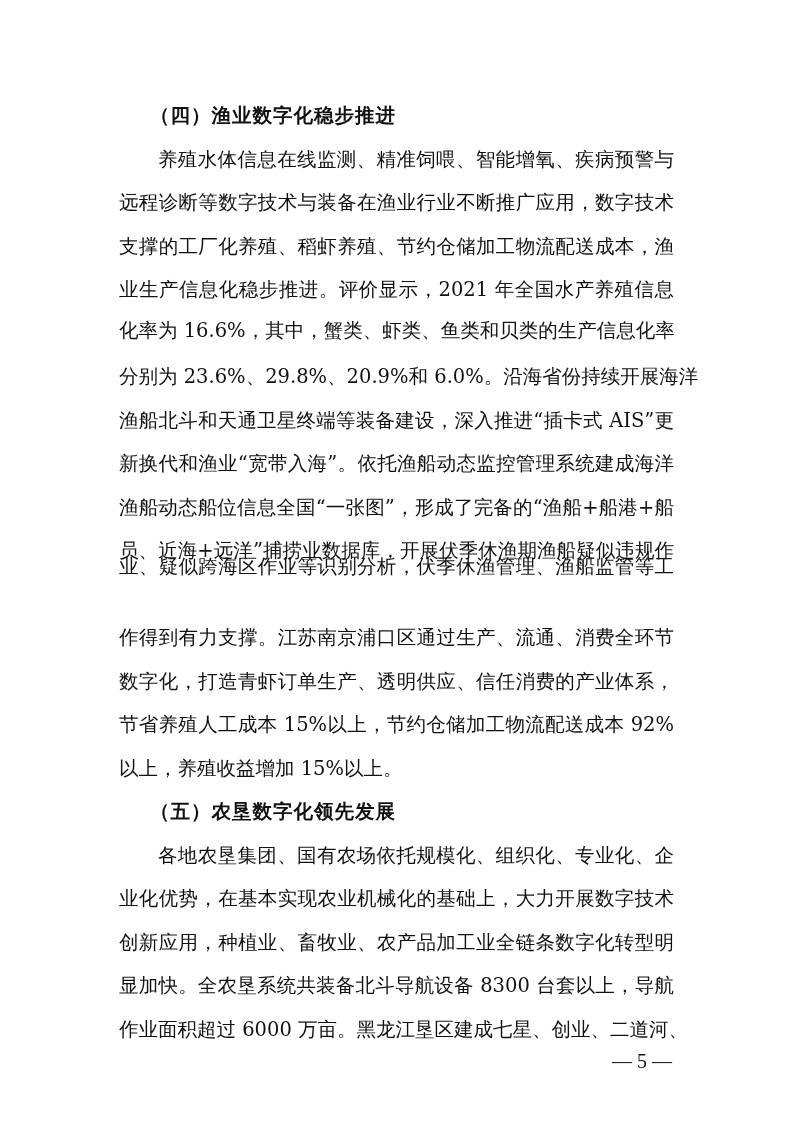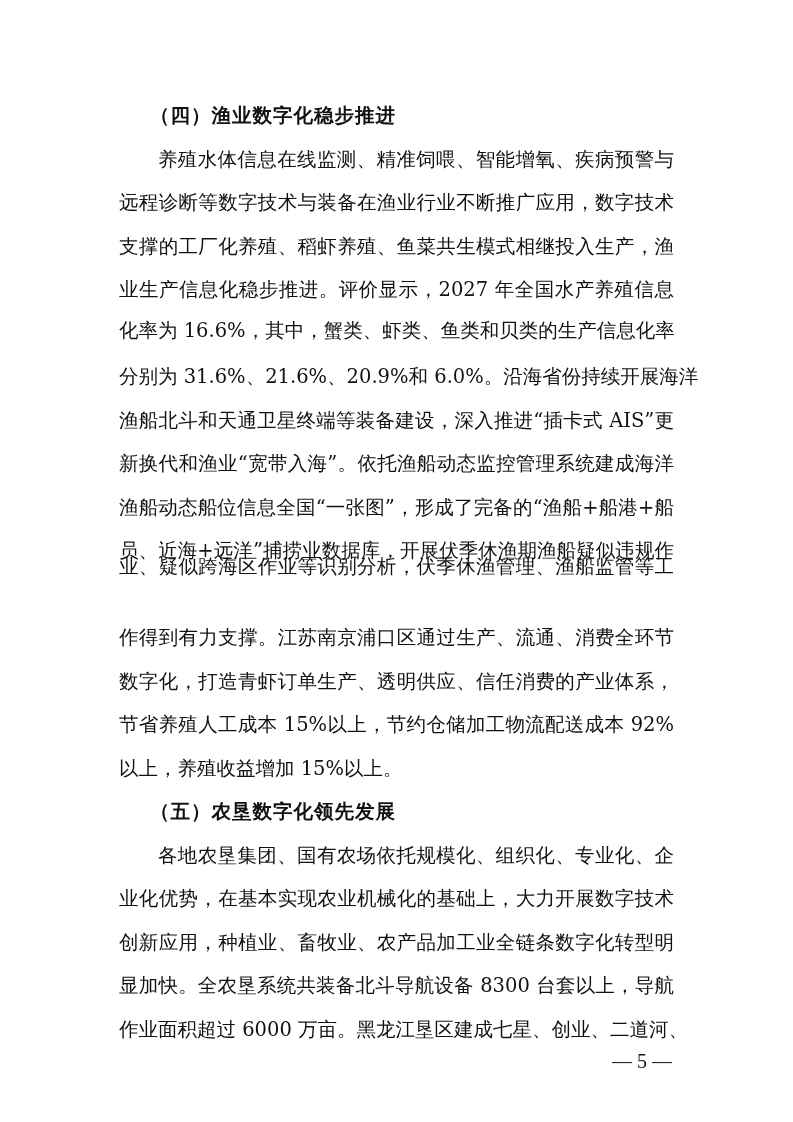--- a/index.html
+++ b/index.html
@@ -19,24 +19,24 @@
   </style>
 </head>
 <body>
 
 <div class="page">
 
   <div class="heading" style="top:101px;">（四）渔业数字化稳步推进</div>
 
   <div class="line indent" style="top:145px;">养殖水体信息在线监测、精准饲喂、智能增氧、疾病预警与</div>
   <div class="line" style="top:188px;">远程诊断等数字技术与装备在渔业行业不断推广应用，数字技术</div>
-  <div class="line" style="top:232px;">支撑的工厂化养殖、稻虾养殖、鱼菜共生模式相继投入生产，渔</div>
-  <div class="line" style="top:275px;">业生产信息化稳步推进。评价显示，2027 年全国水产养殖信息</div>
+  <div class="line" style="top:232px;">支撑的工厂化养殖、稻虾养殖、节约仓储加工物流配送成本，渔</div>
+  <div class="line" style="top:275px;">业生产信息化稳步推进。评价显示，2021 年全国水产养殖信息</div>
   <div class="line" style="top:316px;">化率为 16.6%，其中，蟹类、虾类、鱼类和贝类的生产信息化率</div>
-  <div class="line" style="top:362px;">分别为 31.6%、21.6%、20.9%和 6.0%。沿海省份持续开展海洋</div>
+  <div class="line" style="top:362px;">分别为 23.6%、29.8%、20.9%和 6.0%。沿海省份持续开展海洋</div>
   <div class="line" style="top:449px;">新换代和渔业“宽带入海”。依托渔船动态监控管理系统建成海洋</div>
   <div class="line" style="top:406px;">渔船北斗和天通卫星终端等装备建设，深入推进“插卡式 AIS”更</div>
   <div class="line" style="top:493px;">渔船动态船位信息全国“一张图”，形成了完备的“渔船+船港+船</div>
   <div class="line" style="top:536px;">员、近海+远洋”捕捞业数据库，开展伏季休渔期渔船疑似违规作</div>
   <div class="line" style="top:552px;">业、疑似跨海区作业等识别分析，伏季休渔管理、渔船监管等工</div>
   <div class="line" style="top:623px;">作得到有力支撑。江苏南京浦口区通过生产、流通、消费全环节</div>
   <div class="line" style="top:667px;">数字化，打造青虾订单生产、透明供应、信任消费的产业体系，</div>
   <div class="line" style="top:710px;">节省养殖人工成本 15%以上，节约仓储加工物流配送成本 92%</div>
   <div class="line last" style="top:754px;">以上，养殖收益增加 15%以上。</div>
 

